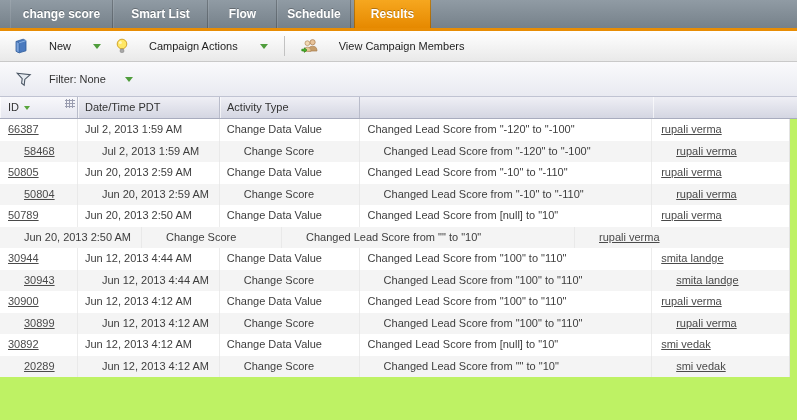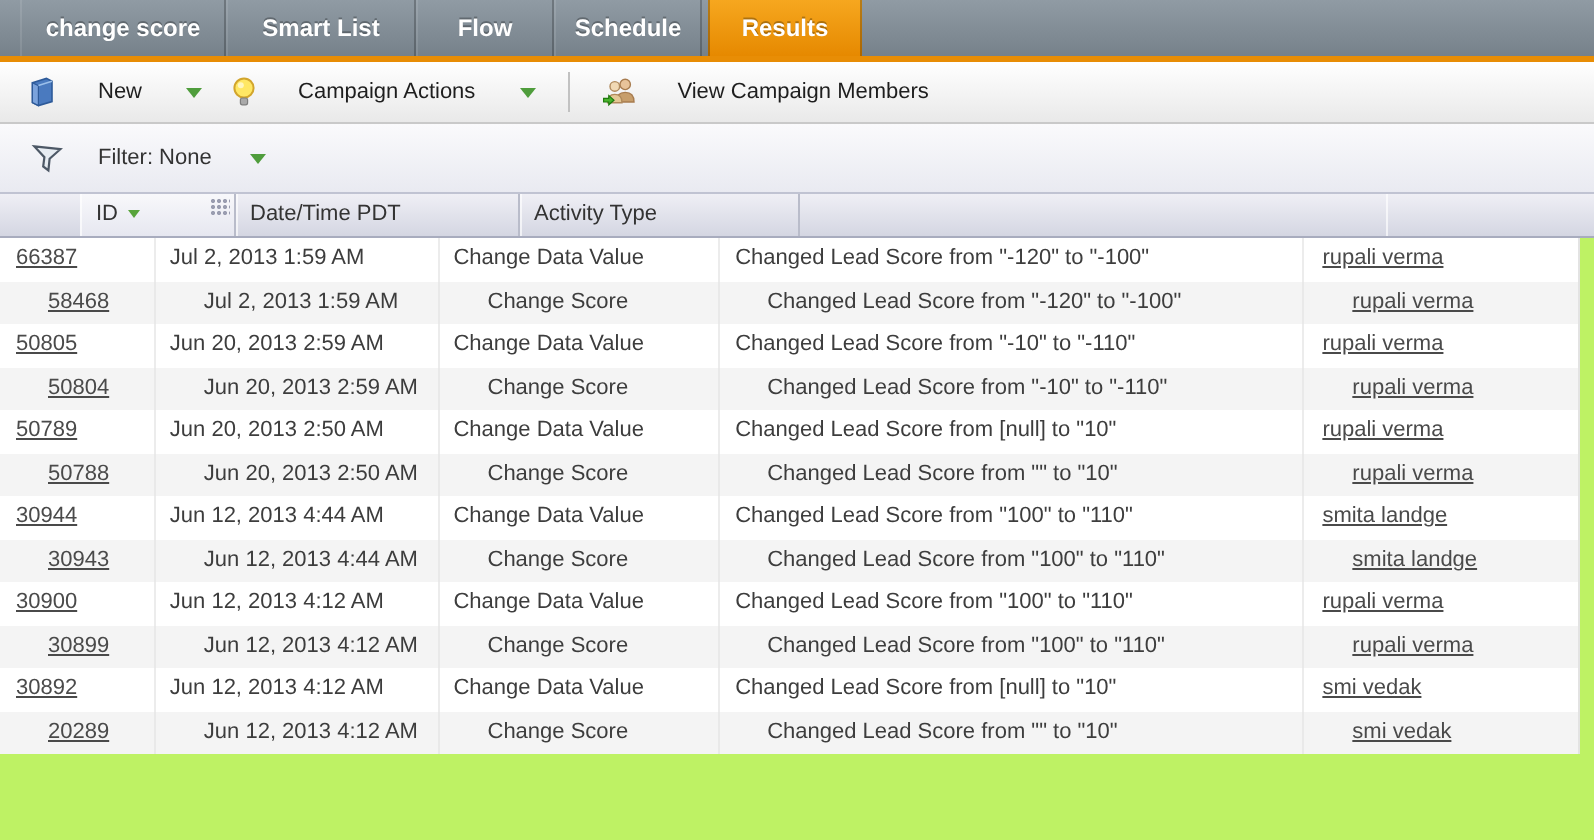--- a/index.html
+++ b/index.html
@@ -60,21 +60,21 @@
     background:linear-gradient(#fafafc, #e9eaf1);
     font-size:11px; color:#333;
   }
   .filterbar .tbtn { gap:17px; }
 
   
   .thead {
     display:flex; height:23px;
     border-top:1px solid #c0c3d2; border-bottom:1px solid #a8acbe;
     background:linear-gradient(#efeff5, #d4d6e2);
-    font-size:11px; color:#333;padding-left:40px;
+    font-size:11px; color:#333;
   }
   .hcell {
     line-height:21px; padding-left:7px; position:relative;
     border-right:1px solid #b9bcca;
     box-shadow:inset 1px 0 0 rgba(255,255,255,.65);
     overflow:hidden; white-space:nowrap; cursor:pointer;
   }
   .h-id   { width:78px; background:linear-gradient(#f8f8fb, #e6e7f0); padding-left:8px; }
   .h-date { width:142px; }
   .h-type { width:140px; }
@@ -220,21 +220,20 @@
         <div class="tcell c-lead"><span class="link">rupali verma</span></div>
       </div>
       <div class="trow">
         <div class="tcell c-id"><span class="link">50789</span></div>
         <div class="tcell c-date">Jun 20, 2013 2:50 AM</div>
         <div class="tcell c-type">Change Data Value</div>
         <div class="tcell c-detail">Changed Lead Score from [null] to "10"</div>
         <div class="tcell c-lead"><span class="link">rupali verma</span></div>
       </div>
       <div class="trow alt">
-        <div class="tcell c-id"><span class="link">50788</span></div>
         <div class="tcell c-date">Jun 20, 2013 2:50 AM</div>
         <div class="tcell c-type">Change Score</div>
         <div class="tcell c-detail">Changed Lead Score from "" to "10"</div>
         <div class="tcell c-lead"><span class="link">rupali verma</span></div>
       </div>
       <div class="trow">
         <div class="tcell c-id"><span class="link">30944</span></div>
         <div class="tcell c-date">Jun 12, 2013 4:44 AM</div>
         <div class="tcell c-type">Change Data Value</div>
         <div class="tcell c-detail">Changed Lead Score from "100" to "110"</div>

